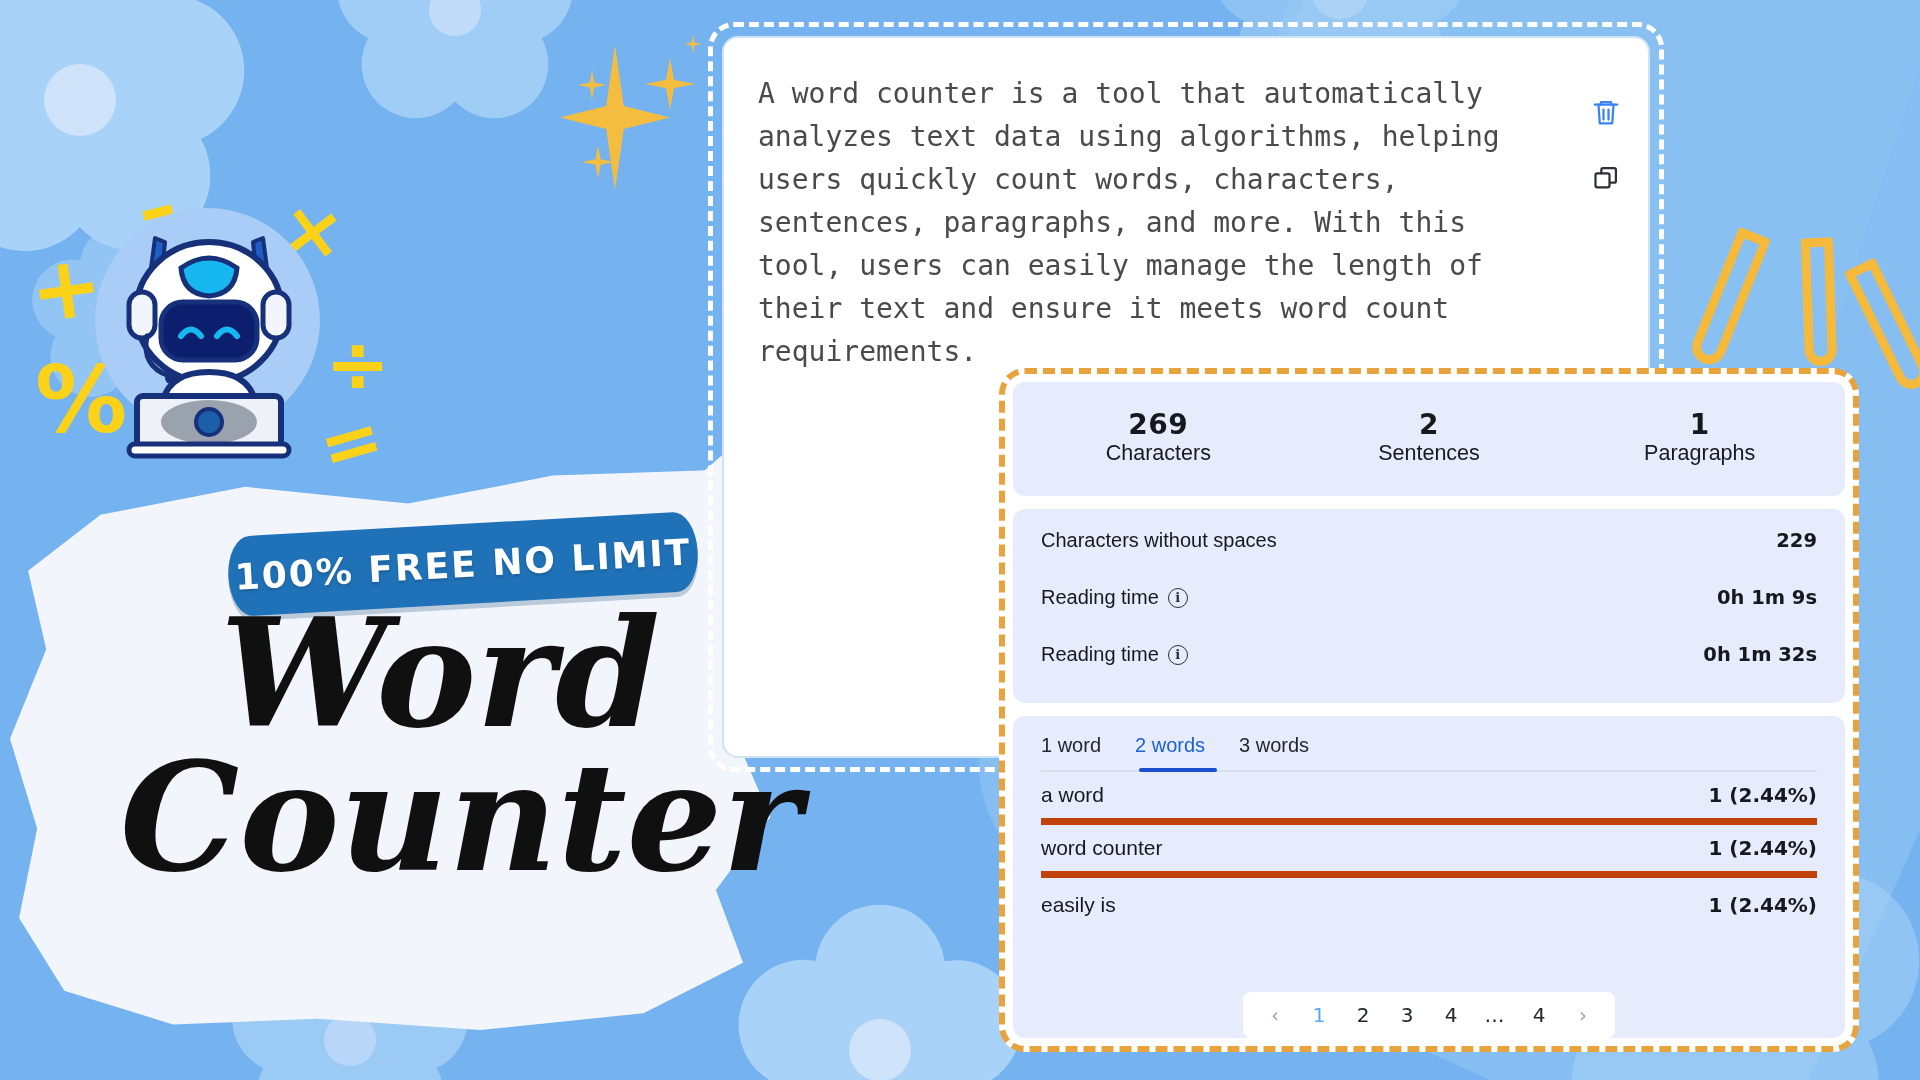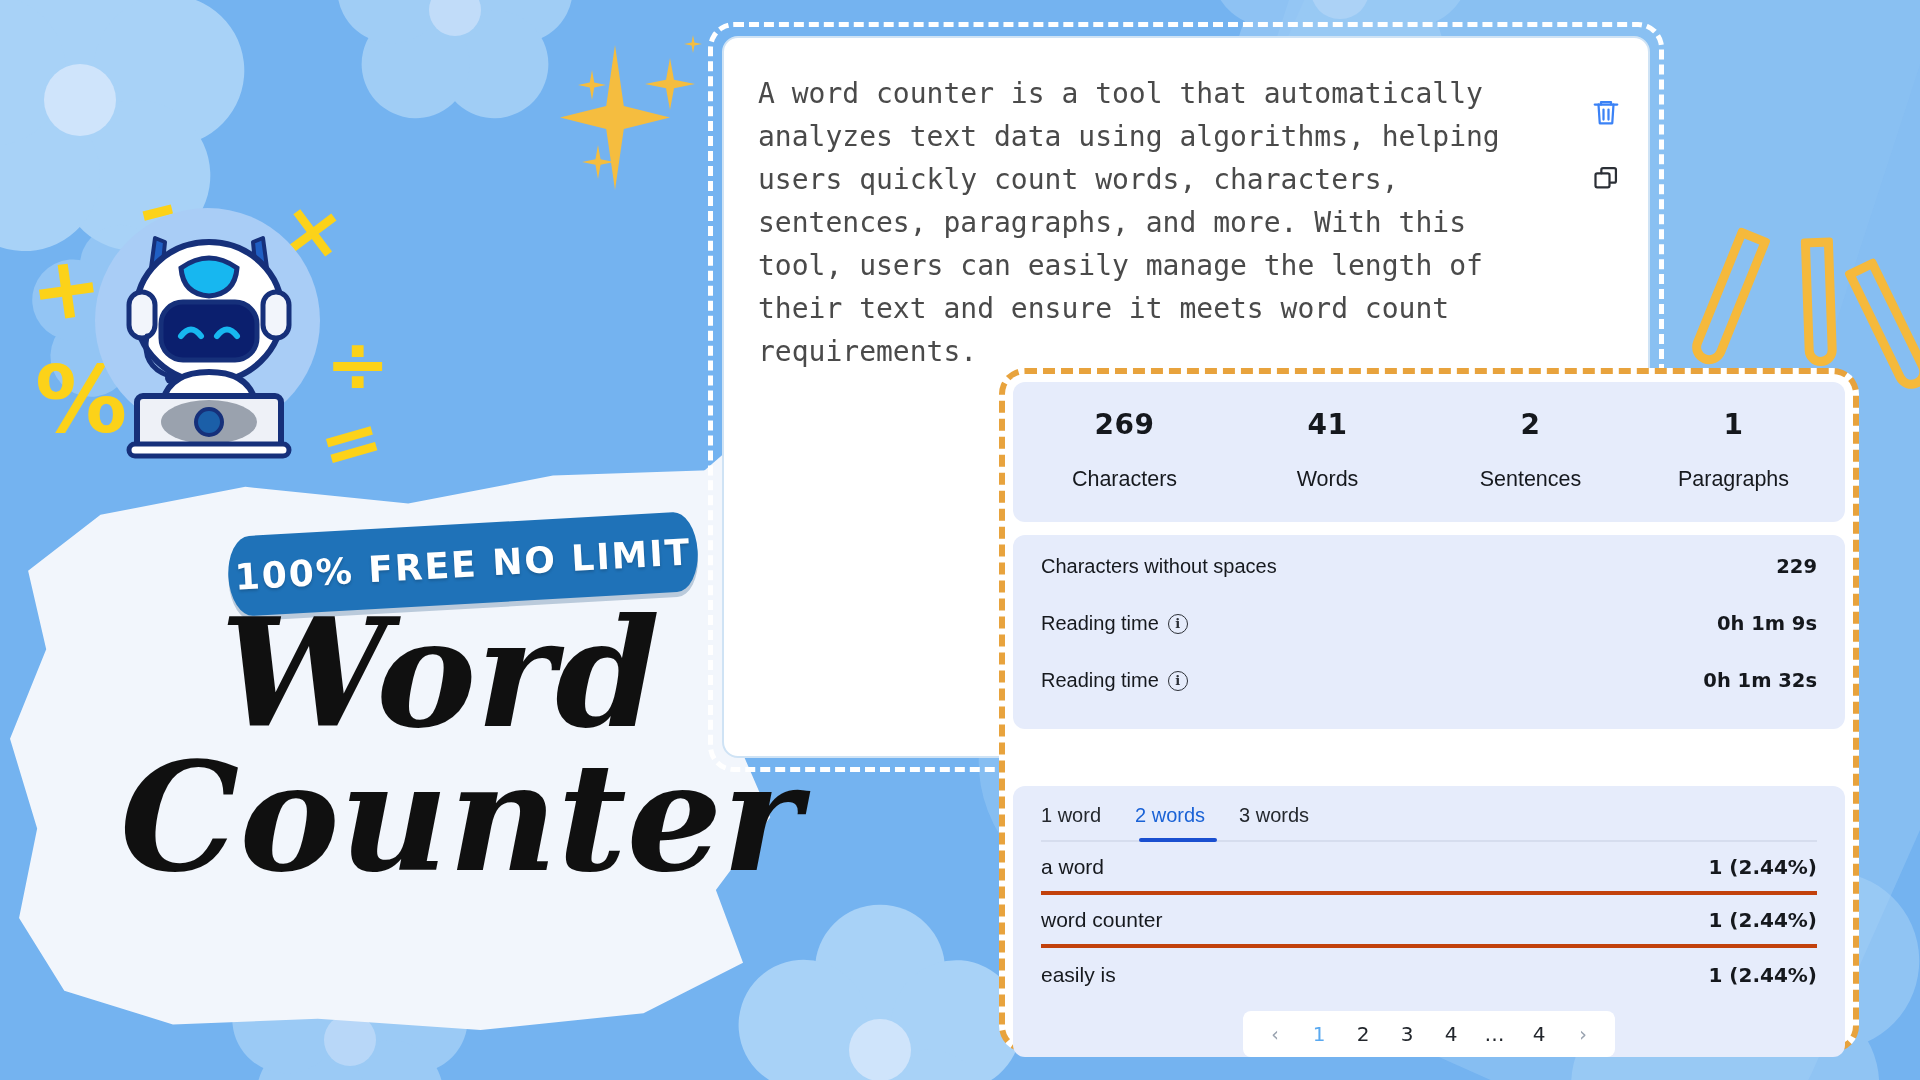--- a/index.html
+++ b/index.html
@@ -137,52 +137,52 @@
   }
   .panel { background: #e6ecfb; border-radius: 12px; }
 
   
   #summary { display: flex; padding: 26px 10px 30px; }
   .summary-cell { flex: 1; text-align: center; }
   .summary-num {
     font-size: 28px; font-weight: 700; color: #15181d; letter-spacing: .5px;
     font-family: "DejaVu Sans", sans-serif;
   }
-  .summary-label { margin-top: 26px; font-size: 21.5px; color: #16191e; }
+  .summary-label { font-size: 21.5px; color: #16191e; }
 
   
   #details { padding: 3px 28px 20px; }
   .detail-row {
     display: flex; align-items: center; justify-content: space-between;
     height: 57px; font-size: 20px; color: #16191e;
   }
   .detail-left { display: flex; align-items: center; gap: 9px; }
   .detail-val { font-weight: 700; font-size: 19.5px; color: #15181d;
                 font-family: "DejaVu Sans", sans-serif; }
   .info-icon {
     width: 20px; height: 20px; border: 1.8px solid #2b2f36; border-radius: 50%;
     display: inline-flex; align-items: center; justify-content: center;
     font-size: 13px; font-weight: 700; color: #2b2f36; cursor: pointer;
     font-family: "DejaVu Serif", serif;
   }
 
   
-  #frequency { flex: 1; padding: 18px 28px 0; display: flex; flex-direction: column; margin-top: 44px; }
+  #frequency { flex: 1; padding: 18px 28px 0; display: flex; flex-direction: column; }
   #freq-tabs { display: flex; gap: 34px; border-bottom: 2px solid #d6ddee;
                padding-bottom: 11px; position: relative; }
   .freq-tab { font-size: 20px; color: #24282e; cursor: pointer; padding-bottom: 2px; }
   .freq-tab.active { color: #1a62d6; }
   .freq-tab.active::after {
     content: ""; position: absolute; bottom: -2px; height: 4px; width: 78px;
     background: #1a4fd0; border-radius: 2px; left: 98px;
   }
   .freq-row {
     display: flex; align-items: center; justify-content: space-between;
     height: 53px; font-size: 21px; color: #16191e;
-    border-bottom: 4px solid #c2410c;
+    border-bottom: 7px solid #c2410c;
   }
   .freq-count { font-weight: 700; font-size: 20px; color: #15181d;
                 font-family: "DejaVu Sans", sans-serif; }
 
   
   #pagination { margin-top: auto; display: flex; justify-content: center; padding-top: 10px; }
   #pager {
     background: #ffffff; border-radius: 8px; display: flex; align-items: center;
     gap: 4px; padding: 5px 12px;
   }
@@ -342,24 +342,20 @@
   </div>
 </div>
 
 <div id="results-dash"></div>
 <div id="results">
 
   <div class="panel" id="summary">
     <div class="summary-cell">
       <div class="summary-num">269</div>
       <div class="summary-label">Characters</div>
-    </div>
-    <div class="summary-cell">
-      <div class="summary-num">41</div>
-      <div class="summary-label">Words</div>
     </div>
     <div class="summary-cell">
       <div class="summary-num">2</div>
       <div class="summary-label">Sentences</div>
     </div>
     <div class="summary-cell">
       <div class="summary-num">1</div>
       <div class="summary-label">Paragraphs</div>
     </div>
   </div>

